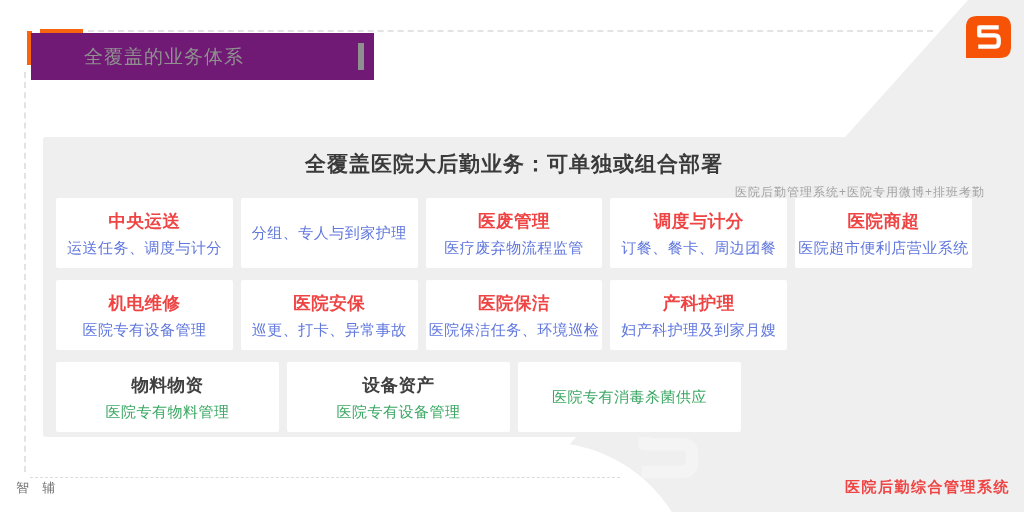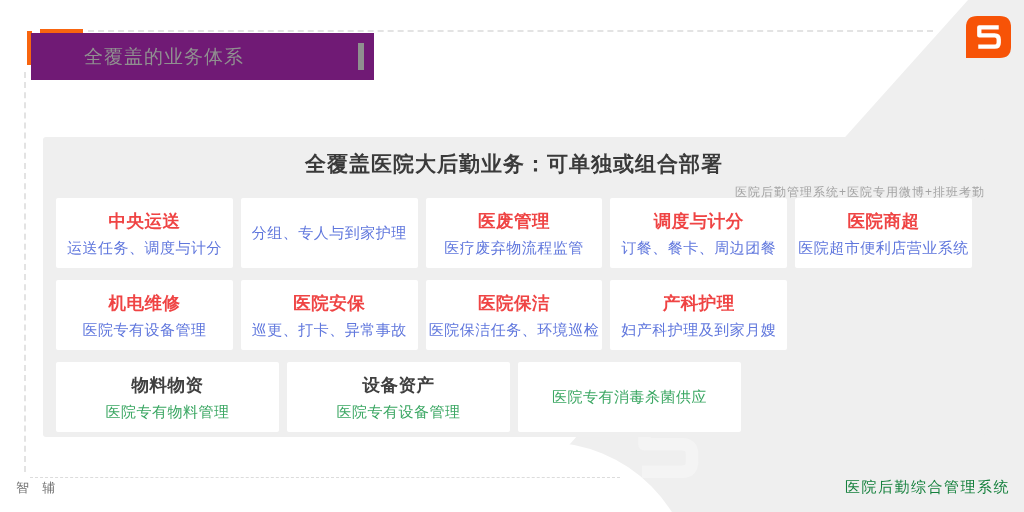--- a/index.html
+++ b/index.html
@@ -42,22 +42,22 @@
   .card .cs{font-size:15px;letter-spacing:.5px;}
   .card[data-color="blue"] .ct{color:#ef4444;}
   .card[data-color="blue"] .cs{color:#6077dd;}
   .card[data-color="green"] .ct{color:#404040;}
   .card[data-color="green"] .cs{color:#3ba763;}
 
   
   .footer-brand{position:absolute;left:16px;top:479px;z-index:6;
     font-family:"Liberation Serif","DejaVu Serif",serif;font-size:13px;color:#6f6f6f;letter-spacing:5px;}
   .footer-system{position:absolute;right:14px;top:478px;z-index:6;
-    font-family:"Liberation Serif","DejaVu Serif",serif;font-size:15px;font-weight:normal;
-    color:#15803d;letter-spacing:1.5px;}
+    font-family:"Liberation Serif","DejaVu Serif",serif;font-size:15px;font-weight:bold;
+    color:#ef4444;letter-spacing:1.5px;}
 
   :root{--orange:#f8650f;}
 </style>
 </head>
 <body>
 
 <div id="stage">
 
   <div class="diag-band"></div>
   <div class="band-notch"></div>

